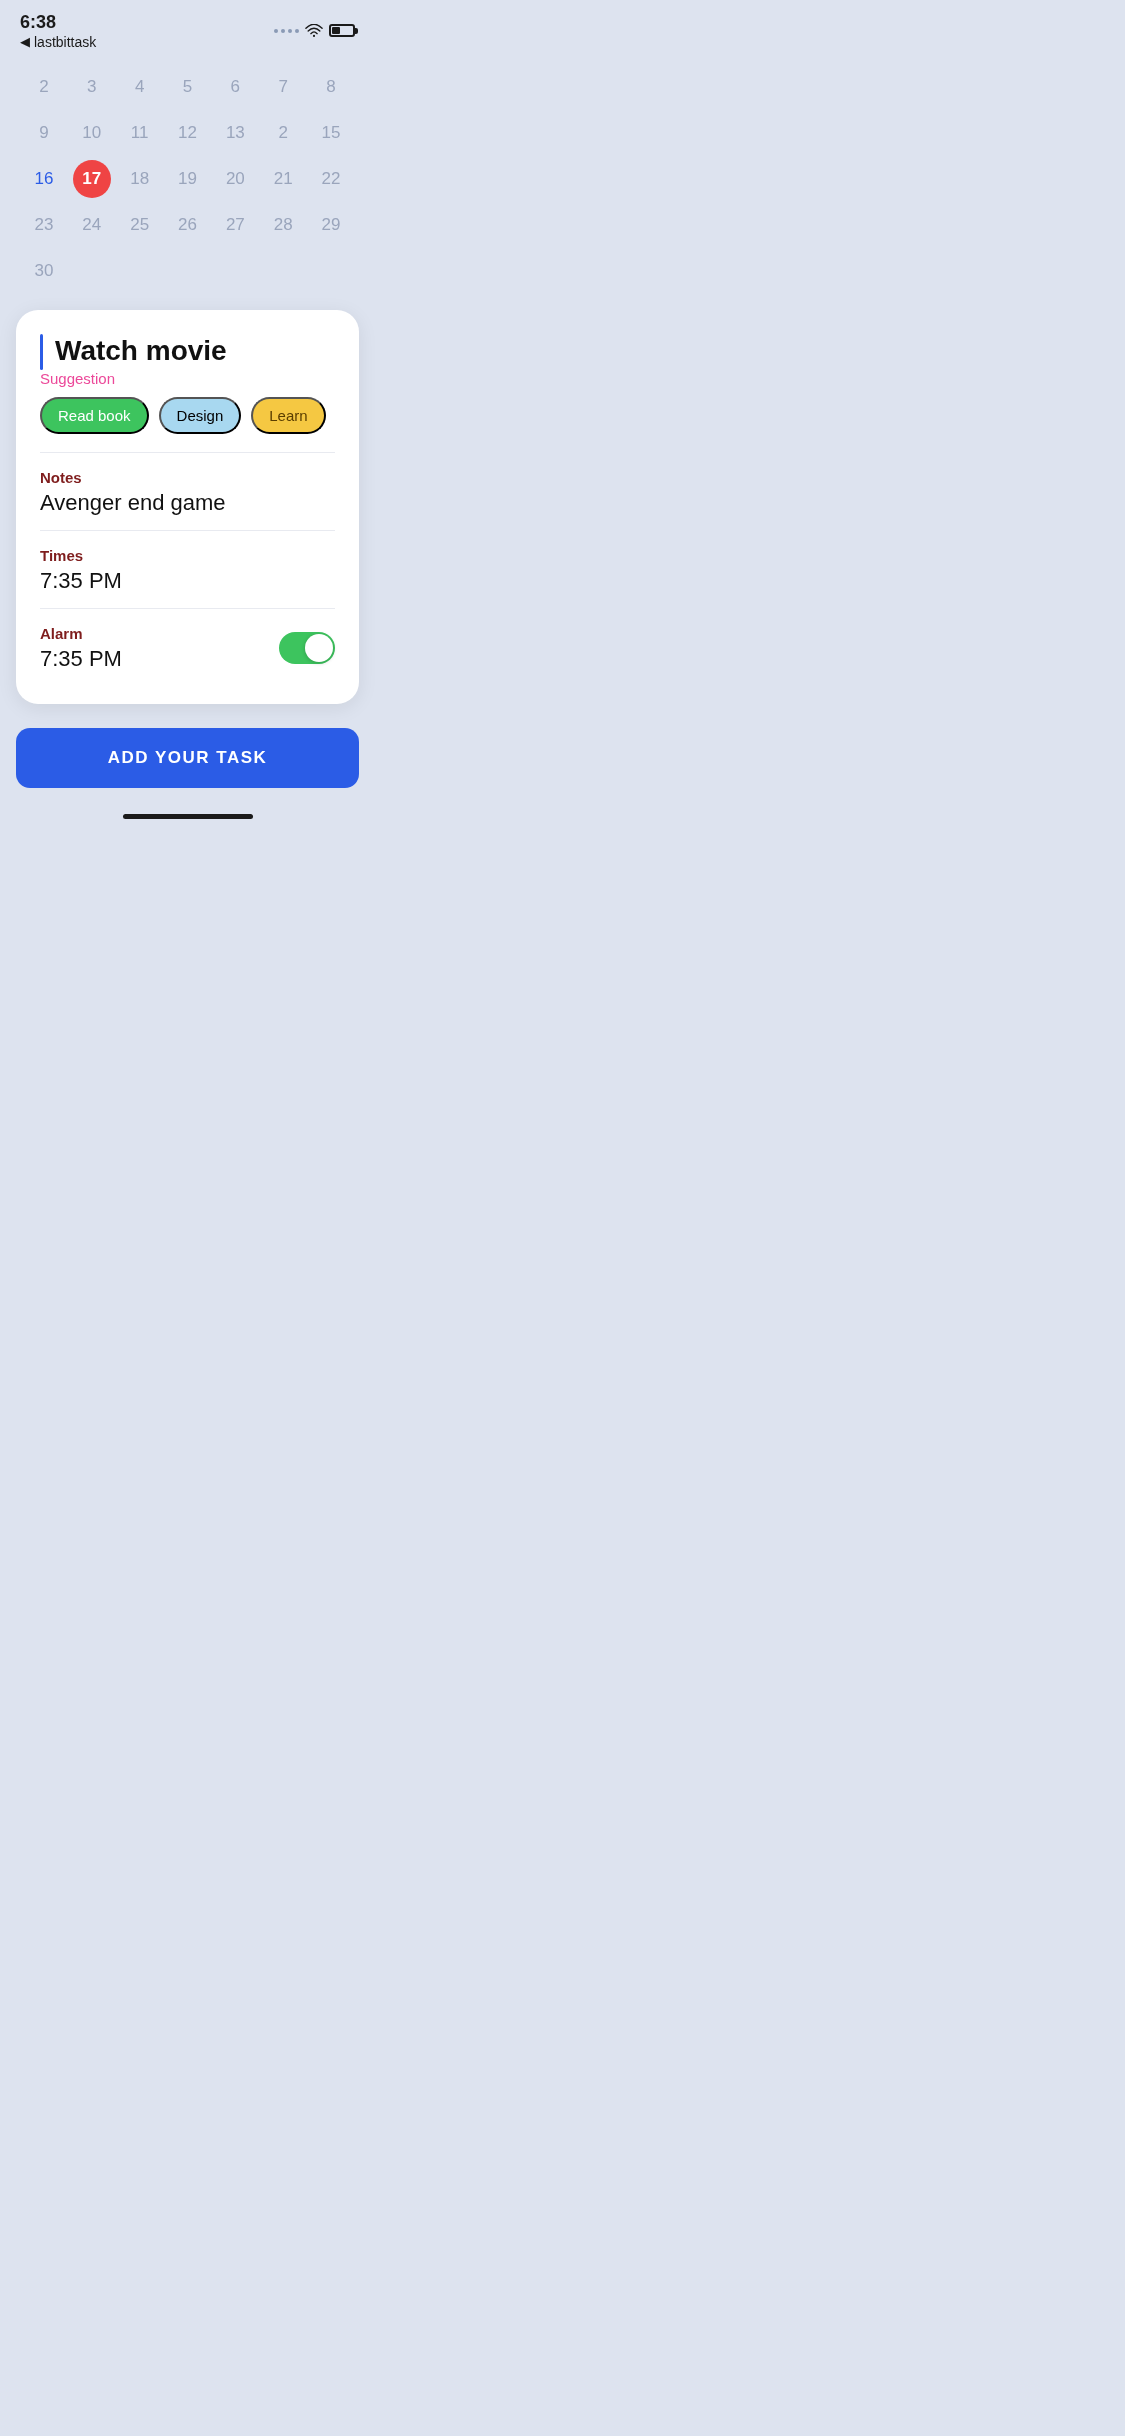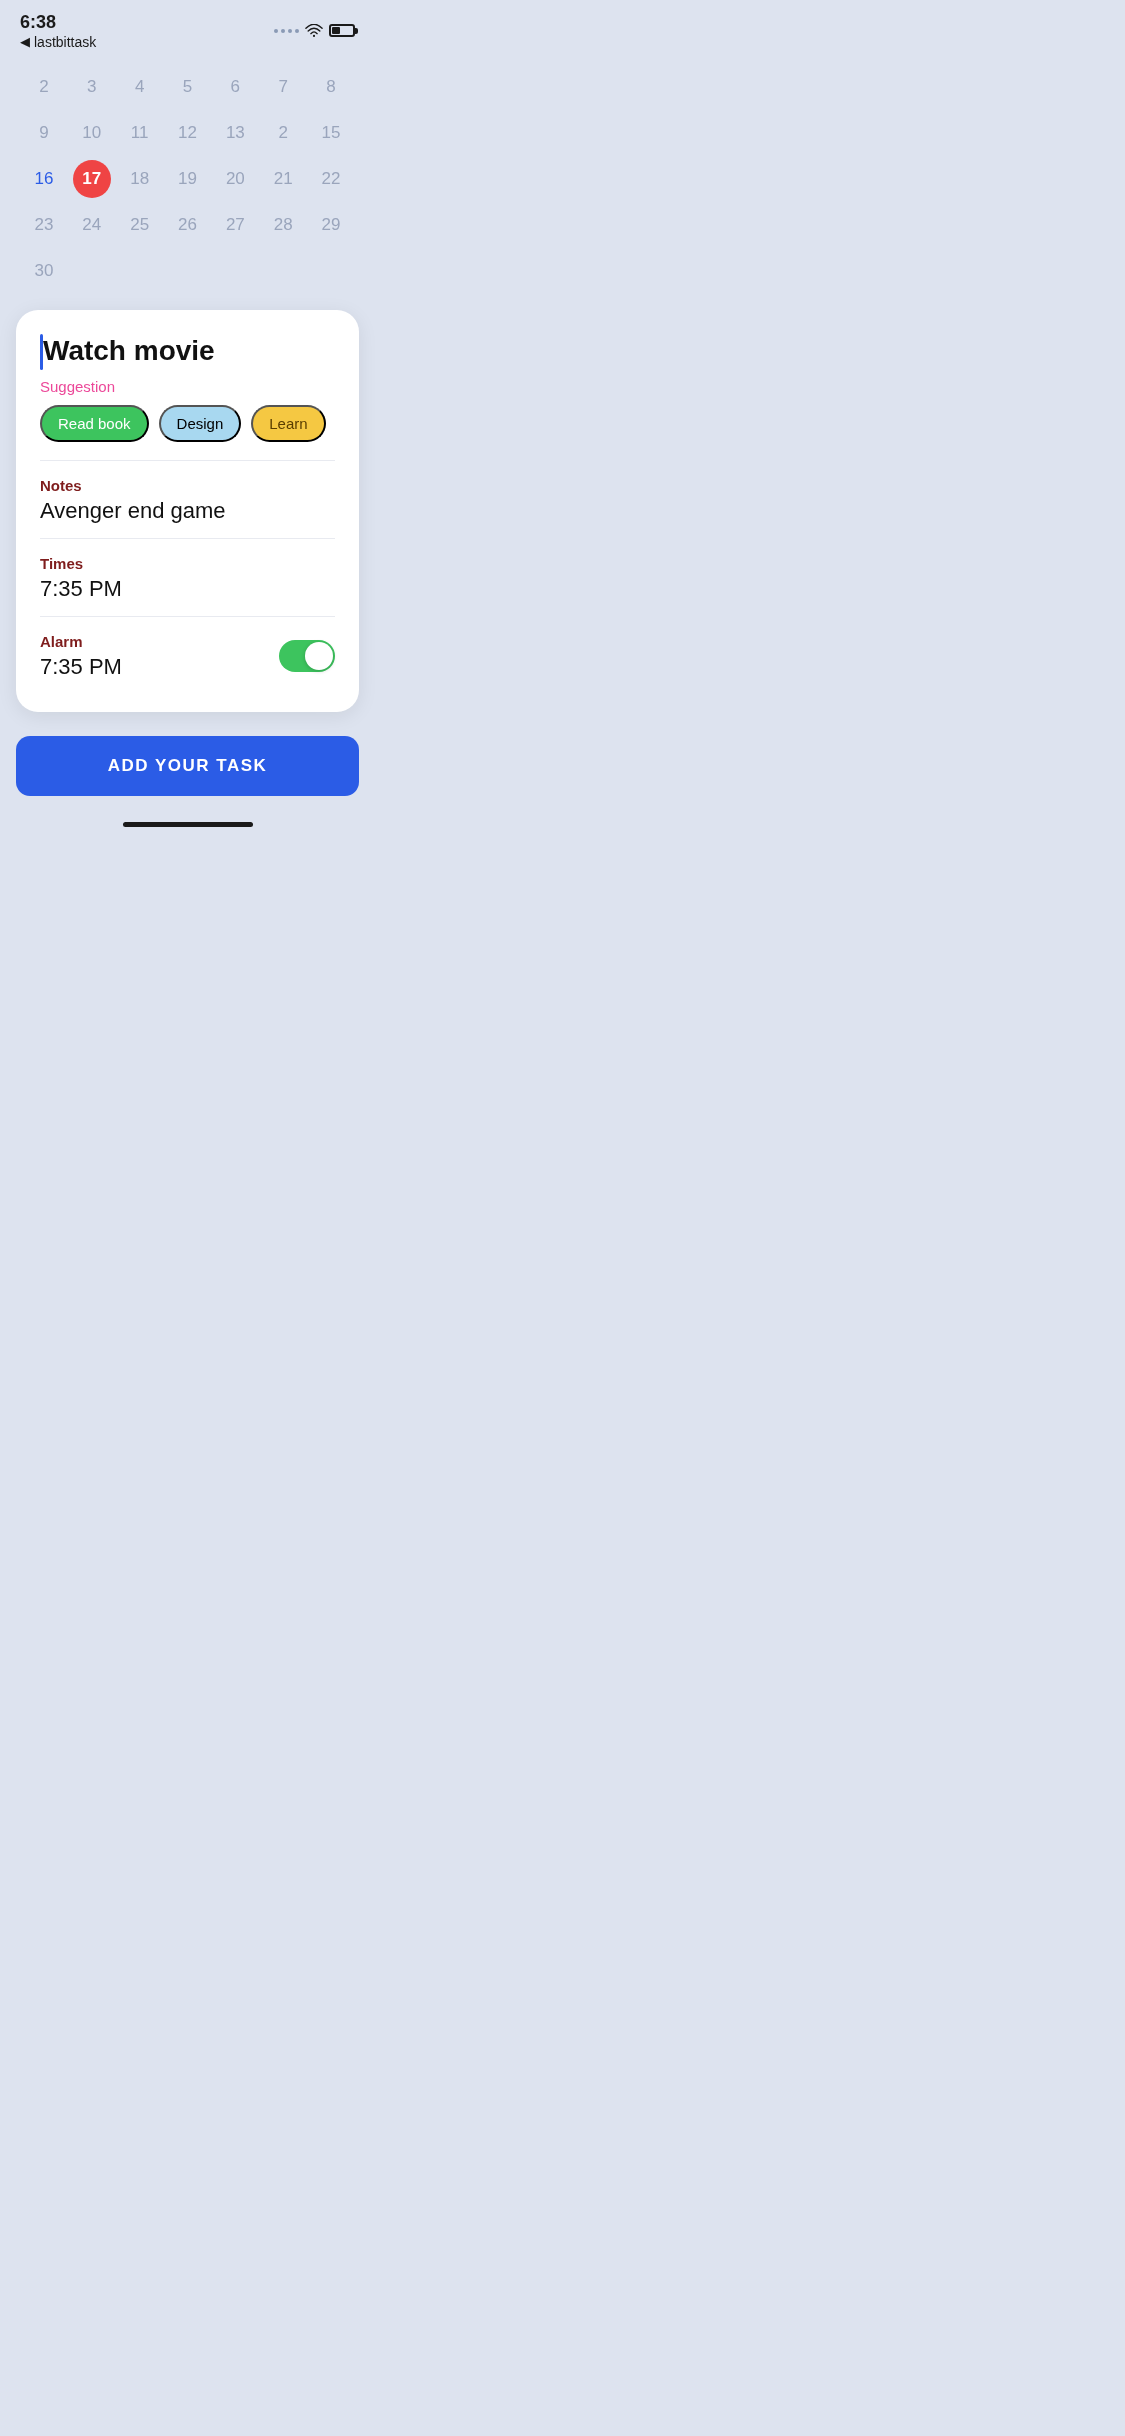--- a/index.html
+++ b/index.html
@@ -133,21 +133,21 @@
       border-radius: 22px;
       margin: 0 16px;
       padding: 24px 24px 28px 24px;
       box-shadow: 0 4px 20px rgba(0,0,0,0.08);
     }
 
     
     .task-title-section {
       display: flex;
       align-items: stretch;
-      margin-bottom: 8px;
+      gap: 12px;
     }
     .left-bar {
       width: 3px;
       background: #2b5ce6;
       border-radius: 2px;
       min-height: 36px;
     }
     .task-title {
       font-size: 28px;
       font-weight: 600;

